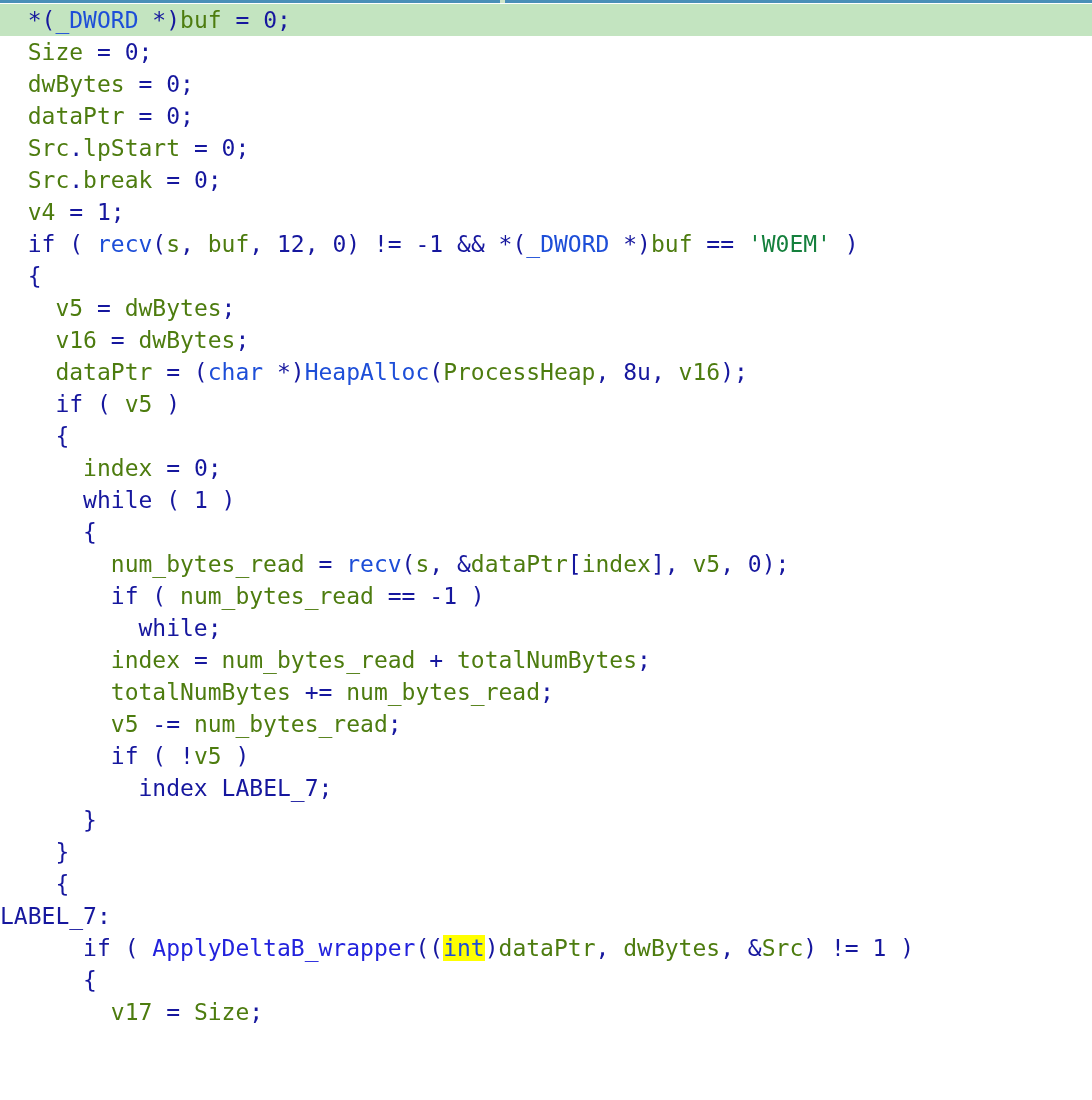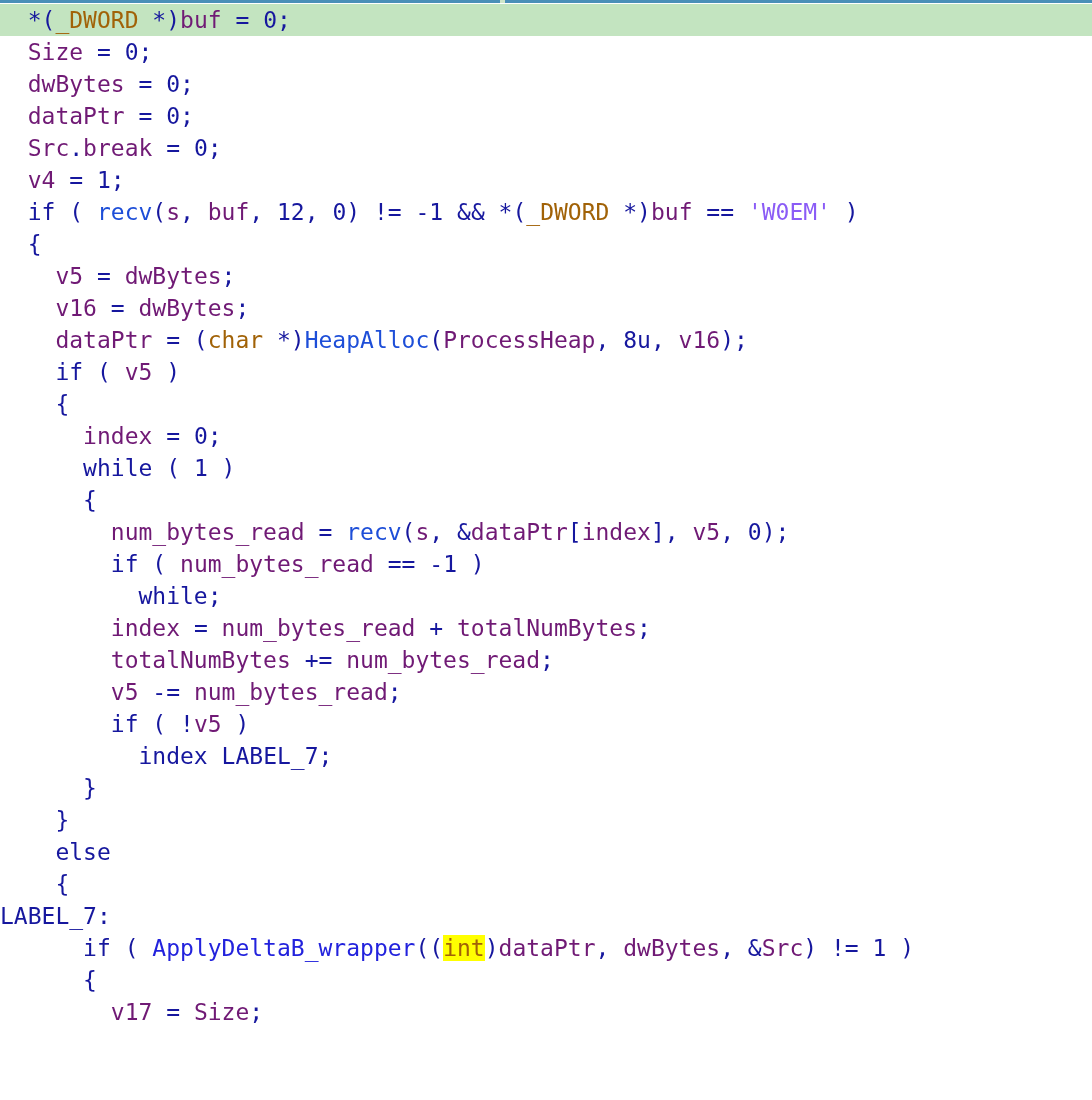--- a/index.html
+++ b/index.html
@@ -67,44 +67,45 @@
     white-space: pre;
     padding-left: 0px;
     color: #16179e;
   }
   .code-line.highlighted {
     background: #c3e4c0;
   }
 
   
   .t-kw      { color: #16179e; }                 
-  .t-var     { color: #701a75; }                 
+  .t-var     { color: #4d7c0f; }                 
   .t-fn      { color: #1d4ed8; }                 
   .t-userfn  { color: #2222dd; }                 
-  .t-type    { color: #a16207; }                 
+  .t-type    { color: #1d4ed8; }                 
   .t-num     { color: #16179e; }                 
   .t-punct   { color: #16179e; }                 
-  .t-str     { color: #8b5cf6; }                 
+  .t-str     { color: #15803d; }                 
   .t-label   { color: #16179e; }                 
   .t-sel     { background: #ffff00; }            
 </style>
 </head>
 <body>
 
 <div id="panel-divider">
   <div class="bar-left"></div>
   <div class="bar-notch"></div>
   <div class="bar-right"></div>
 </div>
 
 <div id="code-view">
     <div class="code-line highlighted"><span class="t-punct">  *(</span><span class="t-type">_DWORD</span><span class="t-punct"> *)</span><span class="t-var">buf</span><span class="t-punct"> = </span><span class="t-num">0</span><span class="t-punct">;</span></div>
     <div class="code-line"><span class="t-punct">  </span><span class="t-var">Size</span><span class="t-punct"> = </span><span class="t-num">0</span><span class="t-punct">;</span></div>
     <div class="code-line"><span class="t-punct">  </span><span class="t-var">dwBytes</span><span class="t-punct"> = </span><span class="t-num">0</span><span class="t-punct">;</span></div>
     <div class="code-line"><span class="t-punct">  </span><span class="t-var">dataPtr</span><span class="t-punct"> = </span><span class="t-num">0</span><span class="t-punct">;</span></div>
+    <div class="code-line"><span class="t-punct">  </span><span class="t-var">Src</span><span class="t-punct">.</span><span class="t-var">lpStart</span><span class="t-punct"> = </span><span class="t-num">0</span><span class="t-punct">;</span></div>
     <div class="code-line"><span class="t-punct">  </span><span class="t-var">Src</span><span class="t-punct">.</span><span class="t-var">break</span><span class="t-punct"> = </span><span class="t-num">0</span><span class="t-punct">;</span></div>
     <div class="code-line"><span class="t-punct">  </span><span class="t-var">v4</span><span class="t-punct"> = </span><span class="t-num">1</span><span class="t-punct">;</span></div>
     <div class="code-line"><span class="t-punct">  </span><span class="t-kw">if</span><span class="t-punct"> ( </span><span class="t-fn">recv</span><span class="t-punct">(</span><span class="t-var">s</span><span class="t-punct">, </span><span class="t-var">buf</span><span class="t-punct">, </span><span class="t-num">12</span><span class="t-punct">, </span><span class="t-num">0</span><span class="t-punct">) != -1 &amp;&amp; *(</span><span class="t-type">_DWORD</span><span class="t-punct"> *)</span><span class="t-var">buf</span><span class="t-punct"> == </span><span class="t-str">'W0EM'</span><span class="t-punct"> )</span></div>
     <div class="code-line"><span class="t-punct">  {</span></div>
     <div class="code-line"><span class="t-punct">    </span><span class="t-var">v5</span><span class="t-punct"> = </span><span class="t-var">dwBytes</span><span class="t-punct">;</span></div>
     <div class="code-line"><span class="t-punct">    </span><span class="t-var">v16</span><span class="t-punct"> = </span><span class="t-var">dwBytes</span><span class="t-punct">;</span></div>
     <div class="code-line"><span class="t-punct">    </span><span class="t-var">dataPtr</span><span class="t-punct"> = (</span><span class="t-type">char</span><span class="t-punct"> *)</span><span class="t-fn">HeapAlloc</span><span class="t-punct">(</span><span class="t-var">ProcessHeap</span><span class="t-punct">, </span><span class="t-num">8u</span><span class="t-punct">, </span><span class="t-var">v16</span><span class="t-punct">);</span></div>
     <div class="code-line"><span class="t-punct">    </span><span class="t-kw">if</span><span class="t-punct"> ( </span><span class="t-var">v5</span><span class="t-punct"> )</span></div>
     <div class="code-line"><span class="t-punct">    {</span></div>
     <div class="code-line"><span class="t-punct">      </span><span class="t-var">index</span><span class="t-punct"> = </span><span class="t-num">0</span><span class="t-punct">;</span></div>
@@ -113,19 +114,18 @@
     <div class="code-line"><span class="t-punct">        </span><span class="t-var">num_bytes_read</span><span class="t-punct"> = </span><span class="t-fn">recv</span><span class="t-punct">(</span><span class="t-var">s</span><span class="t-punct">, &amp;</span><span class="t-var">dataPtr</span><span class="t-punct">[</span><span class="t-var">index</span><span class="t-punct">], </span><span class="t-var">v5</span><span class="t-punct">, </span><span class="t-num">0</span><span class="t-punct">);</span></div>
     <div class="code-line"><span class="t-punct">        </span><span class="t-kw">if</span><span class="t-punct"> ( </span><span class="t-var">num_bytes_read</span><span class="t-punct"> == -1 )</span></div>
     <div class="code-line"><span class="t-punct">          </span><span class="t-kw">while</span><span class="t-punct">;</span></div>
     <div class="code-line"><span class="t-punct">        </span><span class="t-var">index</span><span class="t-punct"> = </span><span class="t-var">num_bytes_read</span><span class="t-punct"> + </span><span class="t-var">totalNumBytes</span><span class="t-punct">;</span></div>
     <div class="code-line"><span class="t-punct">        </span><span class="t-var">totalNumBytes</span><span class="t-punct"> += </span><span class="t-var">num_bytes_read</span><span class="t-punct">;</span></div>
     <div class="code-line"><span class="t-punct">        </span><span class="t-var">v5</span><span class="t-punct"> -= </span><span class="t-var">num_bytes_read</span><span class="t-punct">;</span></div>
     <div class="code-line"><span class="t-punct">        </span><span class="t-kw">if</span><span class="t-punct"> ( !</span><span class="t-var">v5</span><span class="t-punct"> )</span></div>
     <div class="code-line"><span class="t-punct">          </span><span class="t-kw">index</span><span class="t-punct"> </span><span class="t-label">LABEL_7</span><span class="t-punct">;</span></div>
     <div class="code-line"><span class="t-punct">      }</span></div>
     <div class="code-line"><span class="t-punct">    }</span></div>
-    <div class="code-line"><span class="t-punct">    </span><span class="t-kw">else</span></div>
     <div class="code-line"><span class="t-punct">    {</span></div>
     <div class="code-line"><span class="t-label">LABEL_7:</span></div>
     <div class="code-line"><span class="t-punct">      </span><span class="t-kw">if</span><span class="t-punct"> ( </span><span class="t-userfn">ApplyDeltaB_wrapper</span><span class="t-punct">((</span><span class="t-type t-sel">int</span><span class="t-punct">)</span><span class="t-var">dataPtr</span><span class="t-punct">, </span><span class="t-var">dwBytes</span><span class="t-punct">, &amp;</span><span class="t-var">Src</span><span class="t-punct">) != 1 )</span></div>
     <div class="code-line"><span class="t-punct">      {</span></div>
     <div class="code-line"><span class="t-punct">        </span><span class="t-var">v17</span><span class="t-punct"> = </span><span class="t-var">Size</span><span class="t-punct">;</span></div>
   </div>
 
 </body></html>

